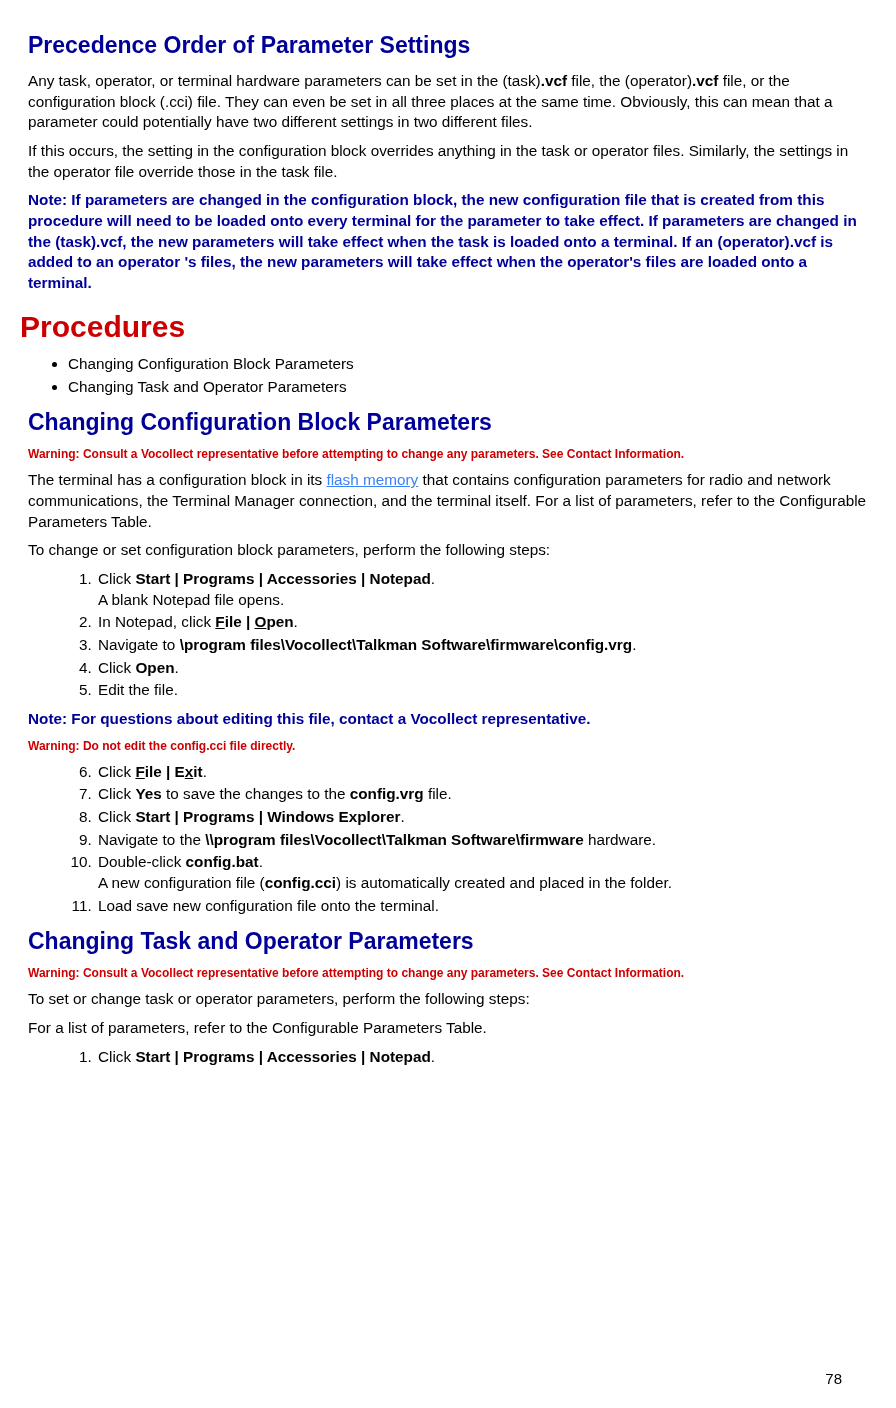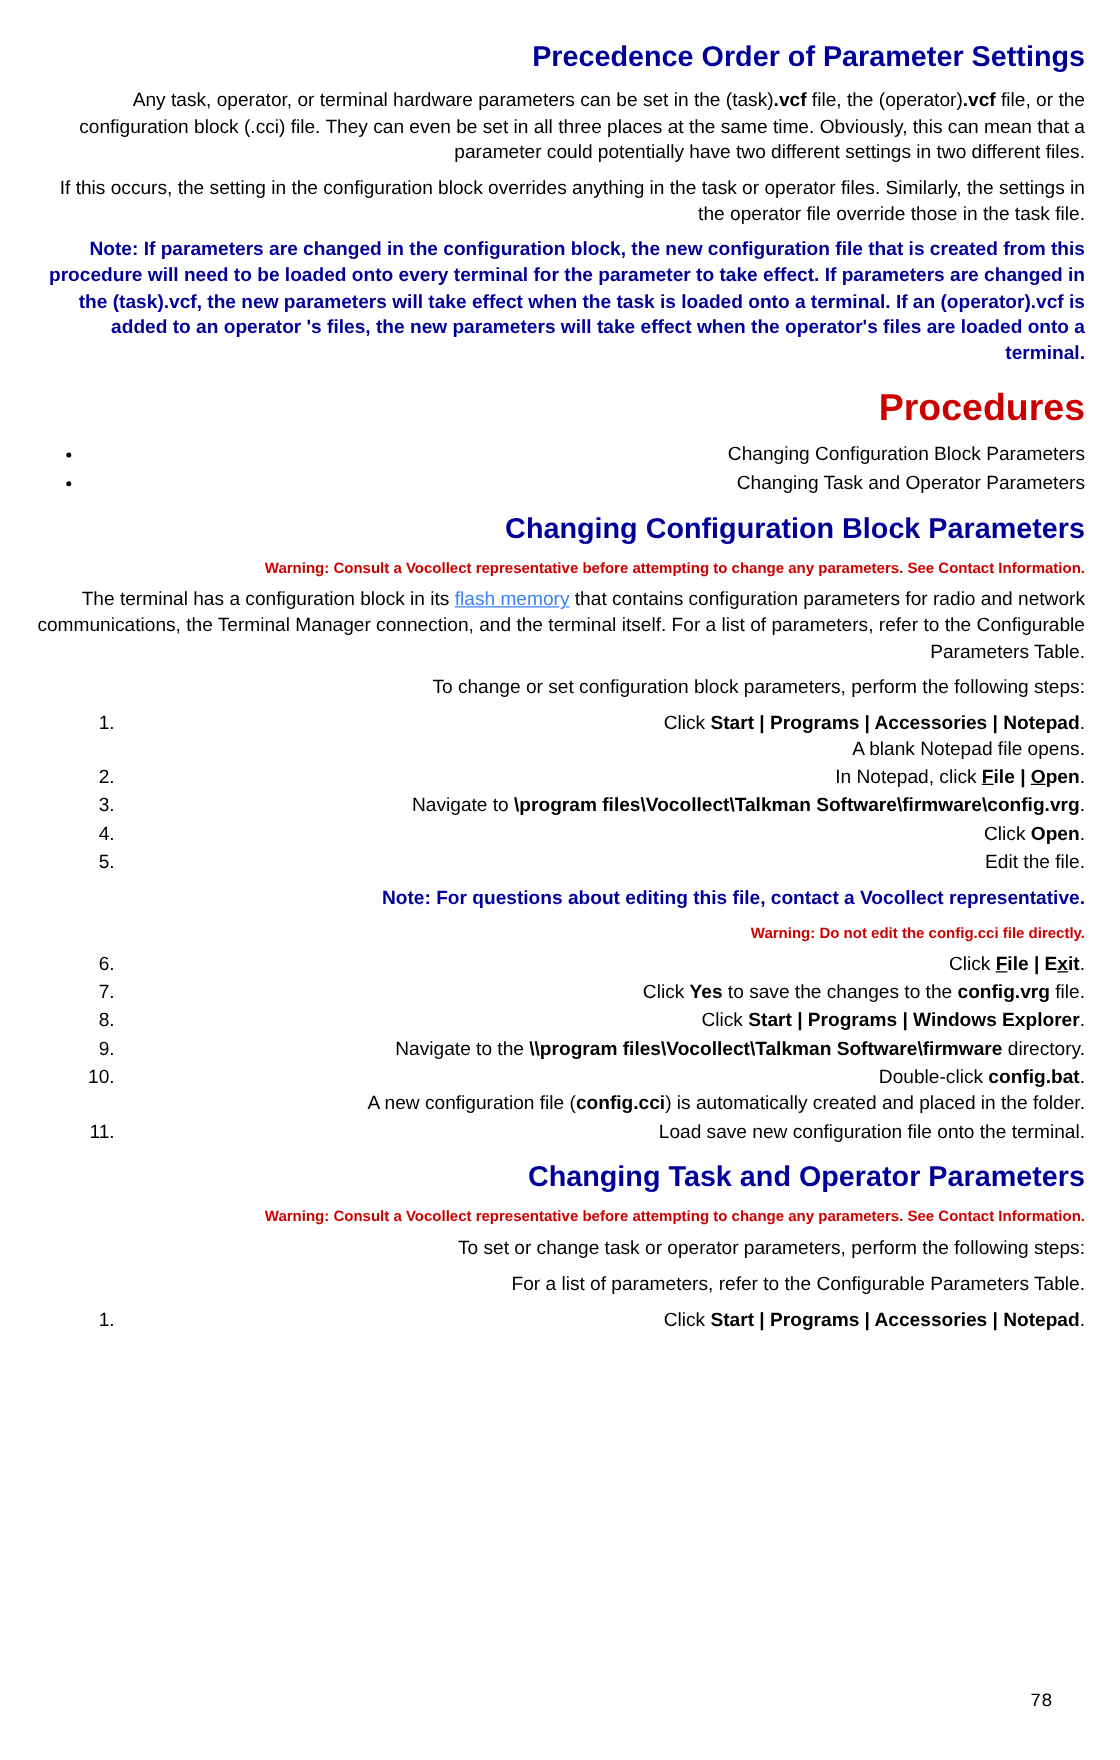--- a/index.html
+++ b/index.html
@@ -53,30 +53,29 @@
   ol.steps {
     margin: 4px 0 4px 42px;
     padding-left: 22px;
   }
   ol.steps li { margin: 0 0 2px 4px; padding-left: 2px; }
   .b { font-weight: bold; }
   .u { text-decoration: underline; }
   .pagenum {
     position: absolute;
     right: 26px;
-    bottom: 18px;
+    bottom: 1px;
     font-size: 15px;
-    font-family: Liberation Mono, monospace;
+    font-family: Liberation Sans, sans-serif;
   }
   .page {
     position: relative;
     width: 840px;
     height: 1360px;
     margin: 0 auto;
-    text-align: right;
   }
   .flash { color: #3b82f6; text-decoration: underline; }
 </style>
 </head>
 <body>
 <div class="page">
 
 <h2 class="title-blue">Precedence Order of Parameter Settings</h2>
 
 <p>
@@ -129,21 +128,21 @@
   <li>
     <span>Click </span><span class="b u">F</span><span class="b">ile</span><span class="b"> | </span><span class="b">E</span><span class="b u">x</span><span class="b">it</span><span>.</span>
   </li>
   <li>
     <span>Click </span><span class="b">Yes</span><span> to save the changes to the </span><span class="b">config.vrg</span><span> file.</span>
   </li>
   <li>
     <span>Click </span><span class="b">Start | Programs | Windows Explorer</span><span>.</span>
   </li>
   <li>
-    <span>Navigate to the </span><span class="b">\\program files\Vocollect\Talkman Software\firmware</span><span> directory.</span>
+    <span>Navigate to the </span><span class="b">\\program files\Vocollect\Talkman Software\firmware</span><span> hardware.</span>
   </li>
   <li>
     <span>Double-click </span><span class="b">config.bat</span><span>. </span><br>
     <span> A new configuration file (</span><span class="b">config.cci</span><span>) is automatically created and placed in the folder.</span>
   </li>
   <li>Load save new configuration file onto the terminal.</li>
 </ol>
 
 <h2 class="sub-blue">Changing Task and Operator Parameters</h2>
 

